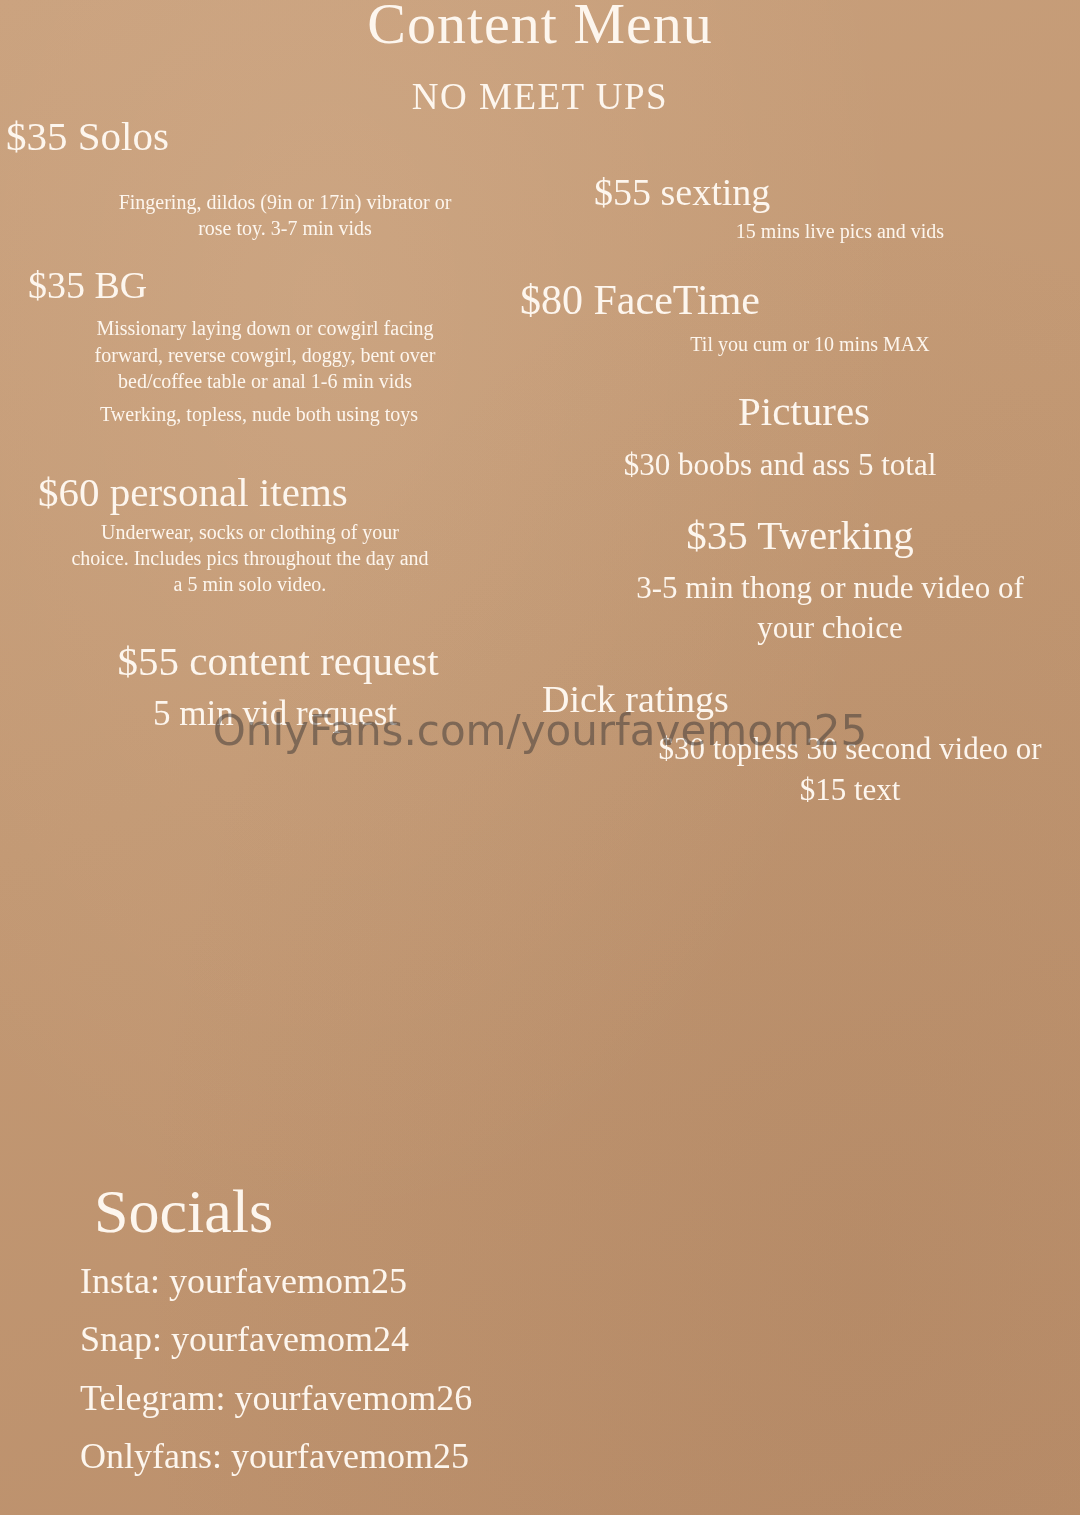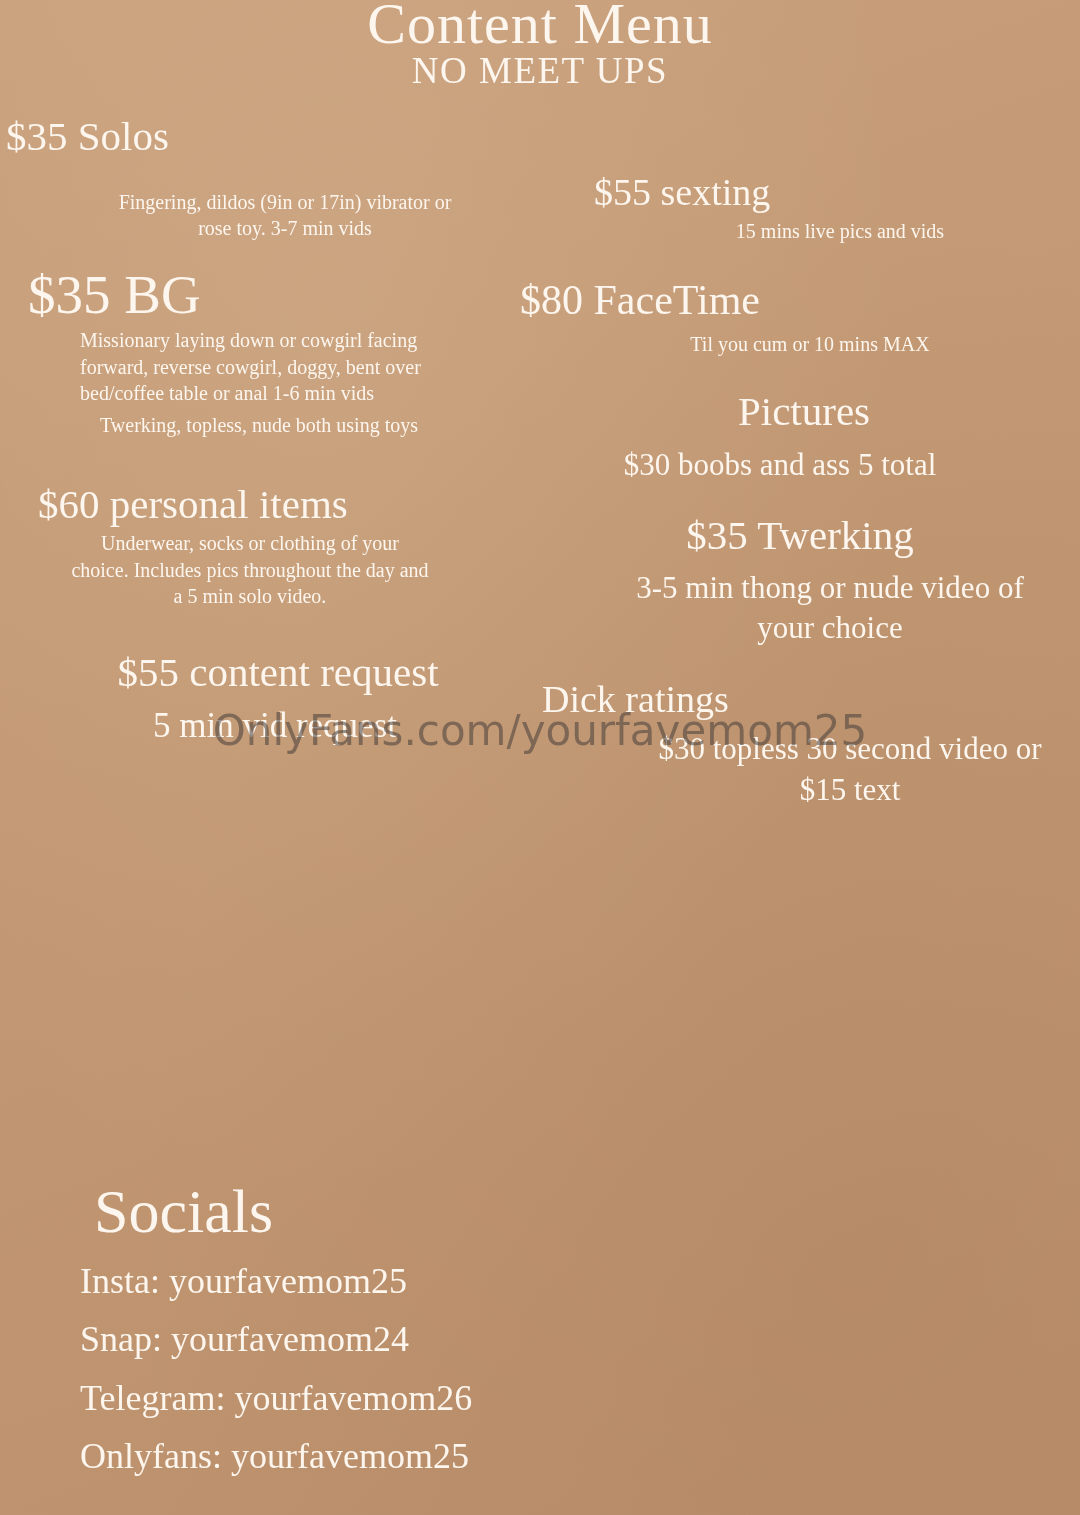--- a/index.html
+++ b/index.html
@@ -30,21 +30,21 @@
     left: 0;
     width: 1080px;
     text-align: center;
     font-size: 58px;
     letter-spacing: 1px;
     line-height: 1.05;
     font-weight: 400;
   }
   .subtitle {
     position: absolute;
-    top: 49px;
+    top: 75px;
     left: 0;
     width: 1080px;
     text-align: center;
     font-size: 37px;
     letter-spacing: 1.5px;
     font-weight: 400;
   }
   .col {
     position: absolute;
     top: 100px;
@@ -95,22 +95,22 @@
   }
   .social-line {
     font-size: 36px;
     line-height: 1.62;
     margin: 0 0 0 0;
   }
 
   
   .l-solos-head { margin-left: 6px; font-size: 41px; margin-top: 13px; }
   .l-solos-desc { margin: 28px 60px 0 110px; text-align: center; }
-  .l-bg-head { margin: 22px 0 0 28px; font-size: 55px; }
-  .l-bg-desc { margin: 0 70px 0 80px; }
+  .l-bg-head { margin: 22px 0 0 28px; font-size: 38px; }
+  .l-bg-desc { margin: 8px 70px 0 80px; text-align: center; }
   .l-gg-head { margin: 20px 0 0 24px; font-size: 41px; }
   .l-gg-desc { margin: 6px 90px 0 88px; text-align: center; }
   .l-pers-head { margin: 42px 0 0 38px; font-size: 41px; }
   .l-pers-desc { margin: 2px 90px 0 70px; text-align: center; }
   .l-req-head { margin: 40px 0 0 36px; font-size: 41px; text-align: center; }
   .l-req-desc { margin: 6px 30px 0 60px; text-align: center; font-size: 35px; }
 
   .r-sext-head { margin: 70px 0 0 74px; font-size: 38px; }
   .r-sext-desc { margin: 4px 60px 0 140px; text-align: center; }
   .r-ft-head { margin: 32px 0 0 0; font-size: 42px; }

